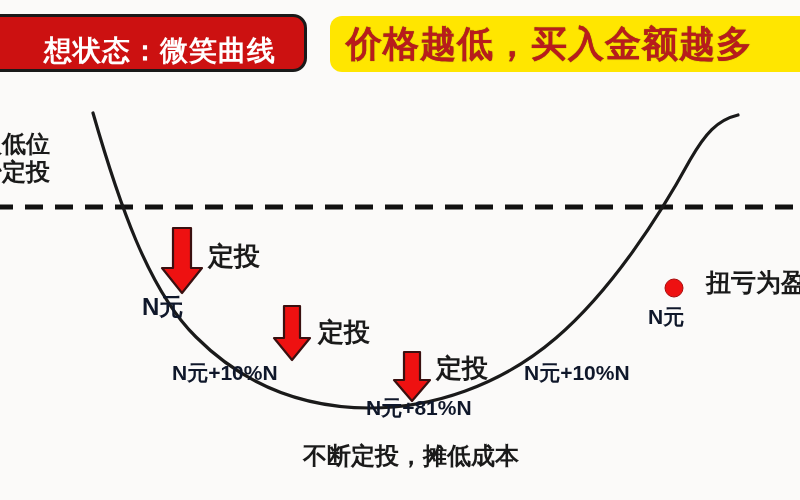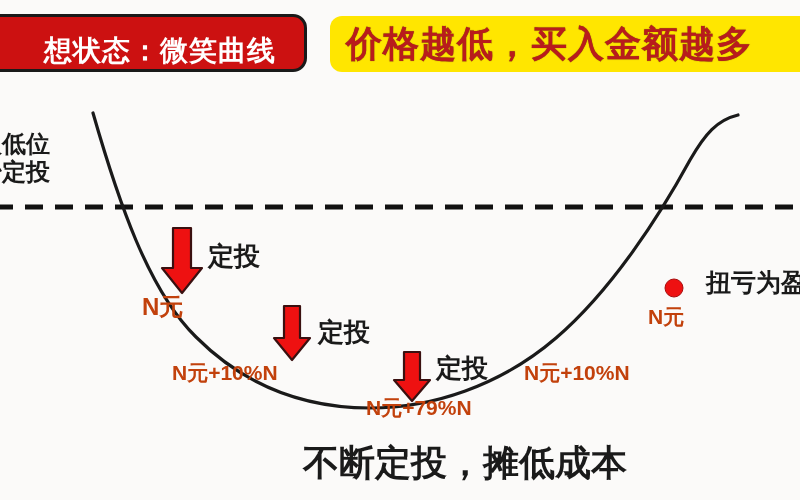--- a/index.html
+++ b/index.html
@@ -79,41 +79,41 @@
   .ann {
     position: absolute;
     white-space: nowrap;
     font-weight: bold;
     line-height: 1.18;
   }
   .ann-black {
     color: #1a1a1a;
   }
   .ann-red {
-    color: #c2410c;
+    color: #0f172a;
   }
 
   .lbl-entry {
     left: -22px;
     top: 130px;
     font-size: 24px;
     text-align: left;
   }
   .lbl-dingtou-1 { left: 208px; top: 241px; font-size: 26px; }
   .lbl-dingtou-2 { left: 318px; top: 317px; font-size: 26px; }
   .lbl-dingtou-3 { left: 436px; top: 353px; font-size: 26px; }
 
   .lbl-n1   { left: 142px; top: 293px; font-size: 24px; }
   .lbl-n2   { left: 172px; top: 361px; font-size: 21px; }
   .lbl-n3   { left: 366px; top: 396px; font-size: 21px; }
   .lbl-n4   { left: 524px; top: 361px; font-size: 21px; }
   .lbl-n5   { left: 648px; top: 305px; font-size: 21px; }
 
   .lbl-profit { left: 706px; top: 268px; font-size: 25px; }
-  .lbl-caption { left: 303px; top: 442px; font-size: 36px; }
+  .lbl-caption { left: 303px; top: 442px; font-size: 24px; }
 </style>
 </head>
 <body>
 
 <div id="stage">
 
   <svg id="diagram" viewBox="0 0 800 500">
     <defs></defs>
 
     <line x1="-5" y1="207" x2="805" y2="207" stroke="#111111" stroke-width="5" stroke-dasharray="18 12" stroke-linecap="butt"></line>
@@ -152,21 +152,21 @@
     <div>入低位</div>
     <div>始定投</div>
   </div>
 
   <div class="ann ann-black lbl-dingtou-1">定投</div>
   <div class="ann ann-black lbl-dingtou-2">定投</div>
   <div class="ann ann-black lbl-dingtou-3">定投</div>
 
   <div class="ann ann-red lbl-n1">N元</div>
   <div class="ann ann-red lbl-n2">N元+10%N</div>
-  <div class="ann ann-red lbl-n3">N元+79%N</div>
+  <div class="ann ann-red lbl-n3">N元+81%N</div>
   <div class="ann ann-red lbl-n4">N元+10%N</div>
   <div class="ann ann-red lbl-n5">N元</div>
 
   <div class="ann ann-black lbl-profit">扭亏为盈</div>
 
   <div class="ann ann-black lbl-caption">不断定投，摊低成本</div>
 
 </div>
 
 </body></html>

